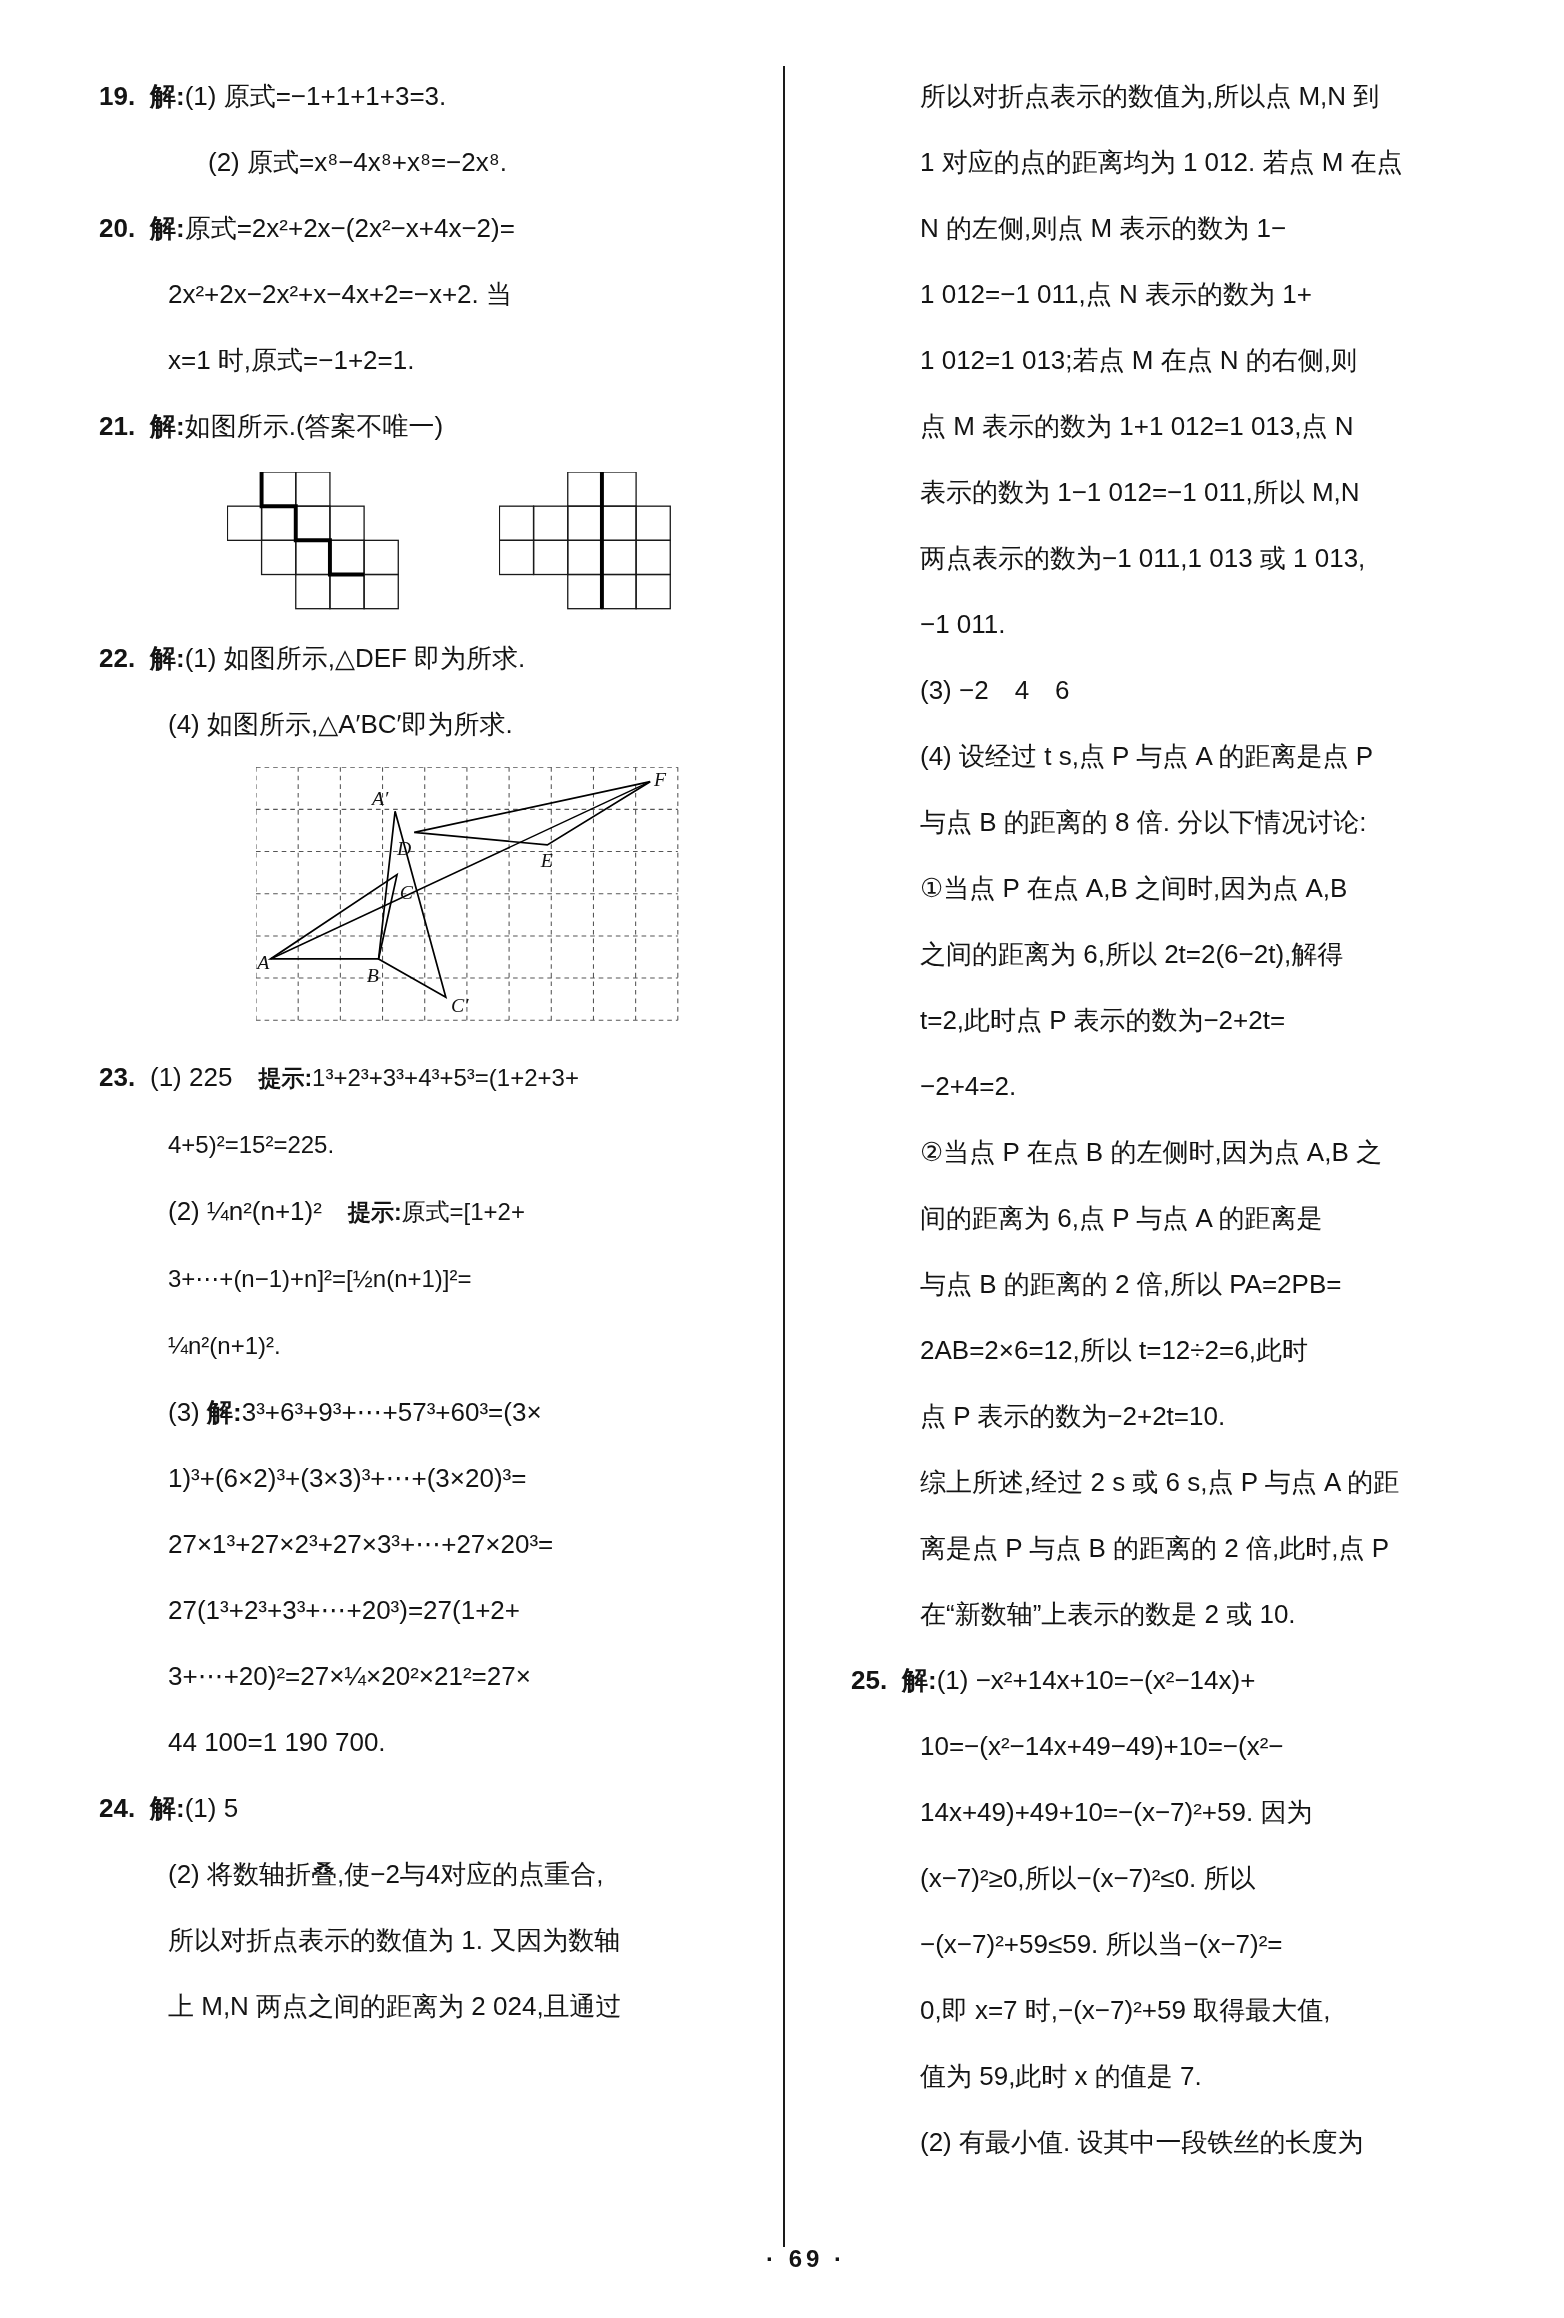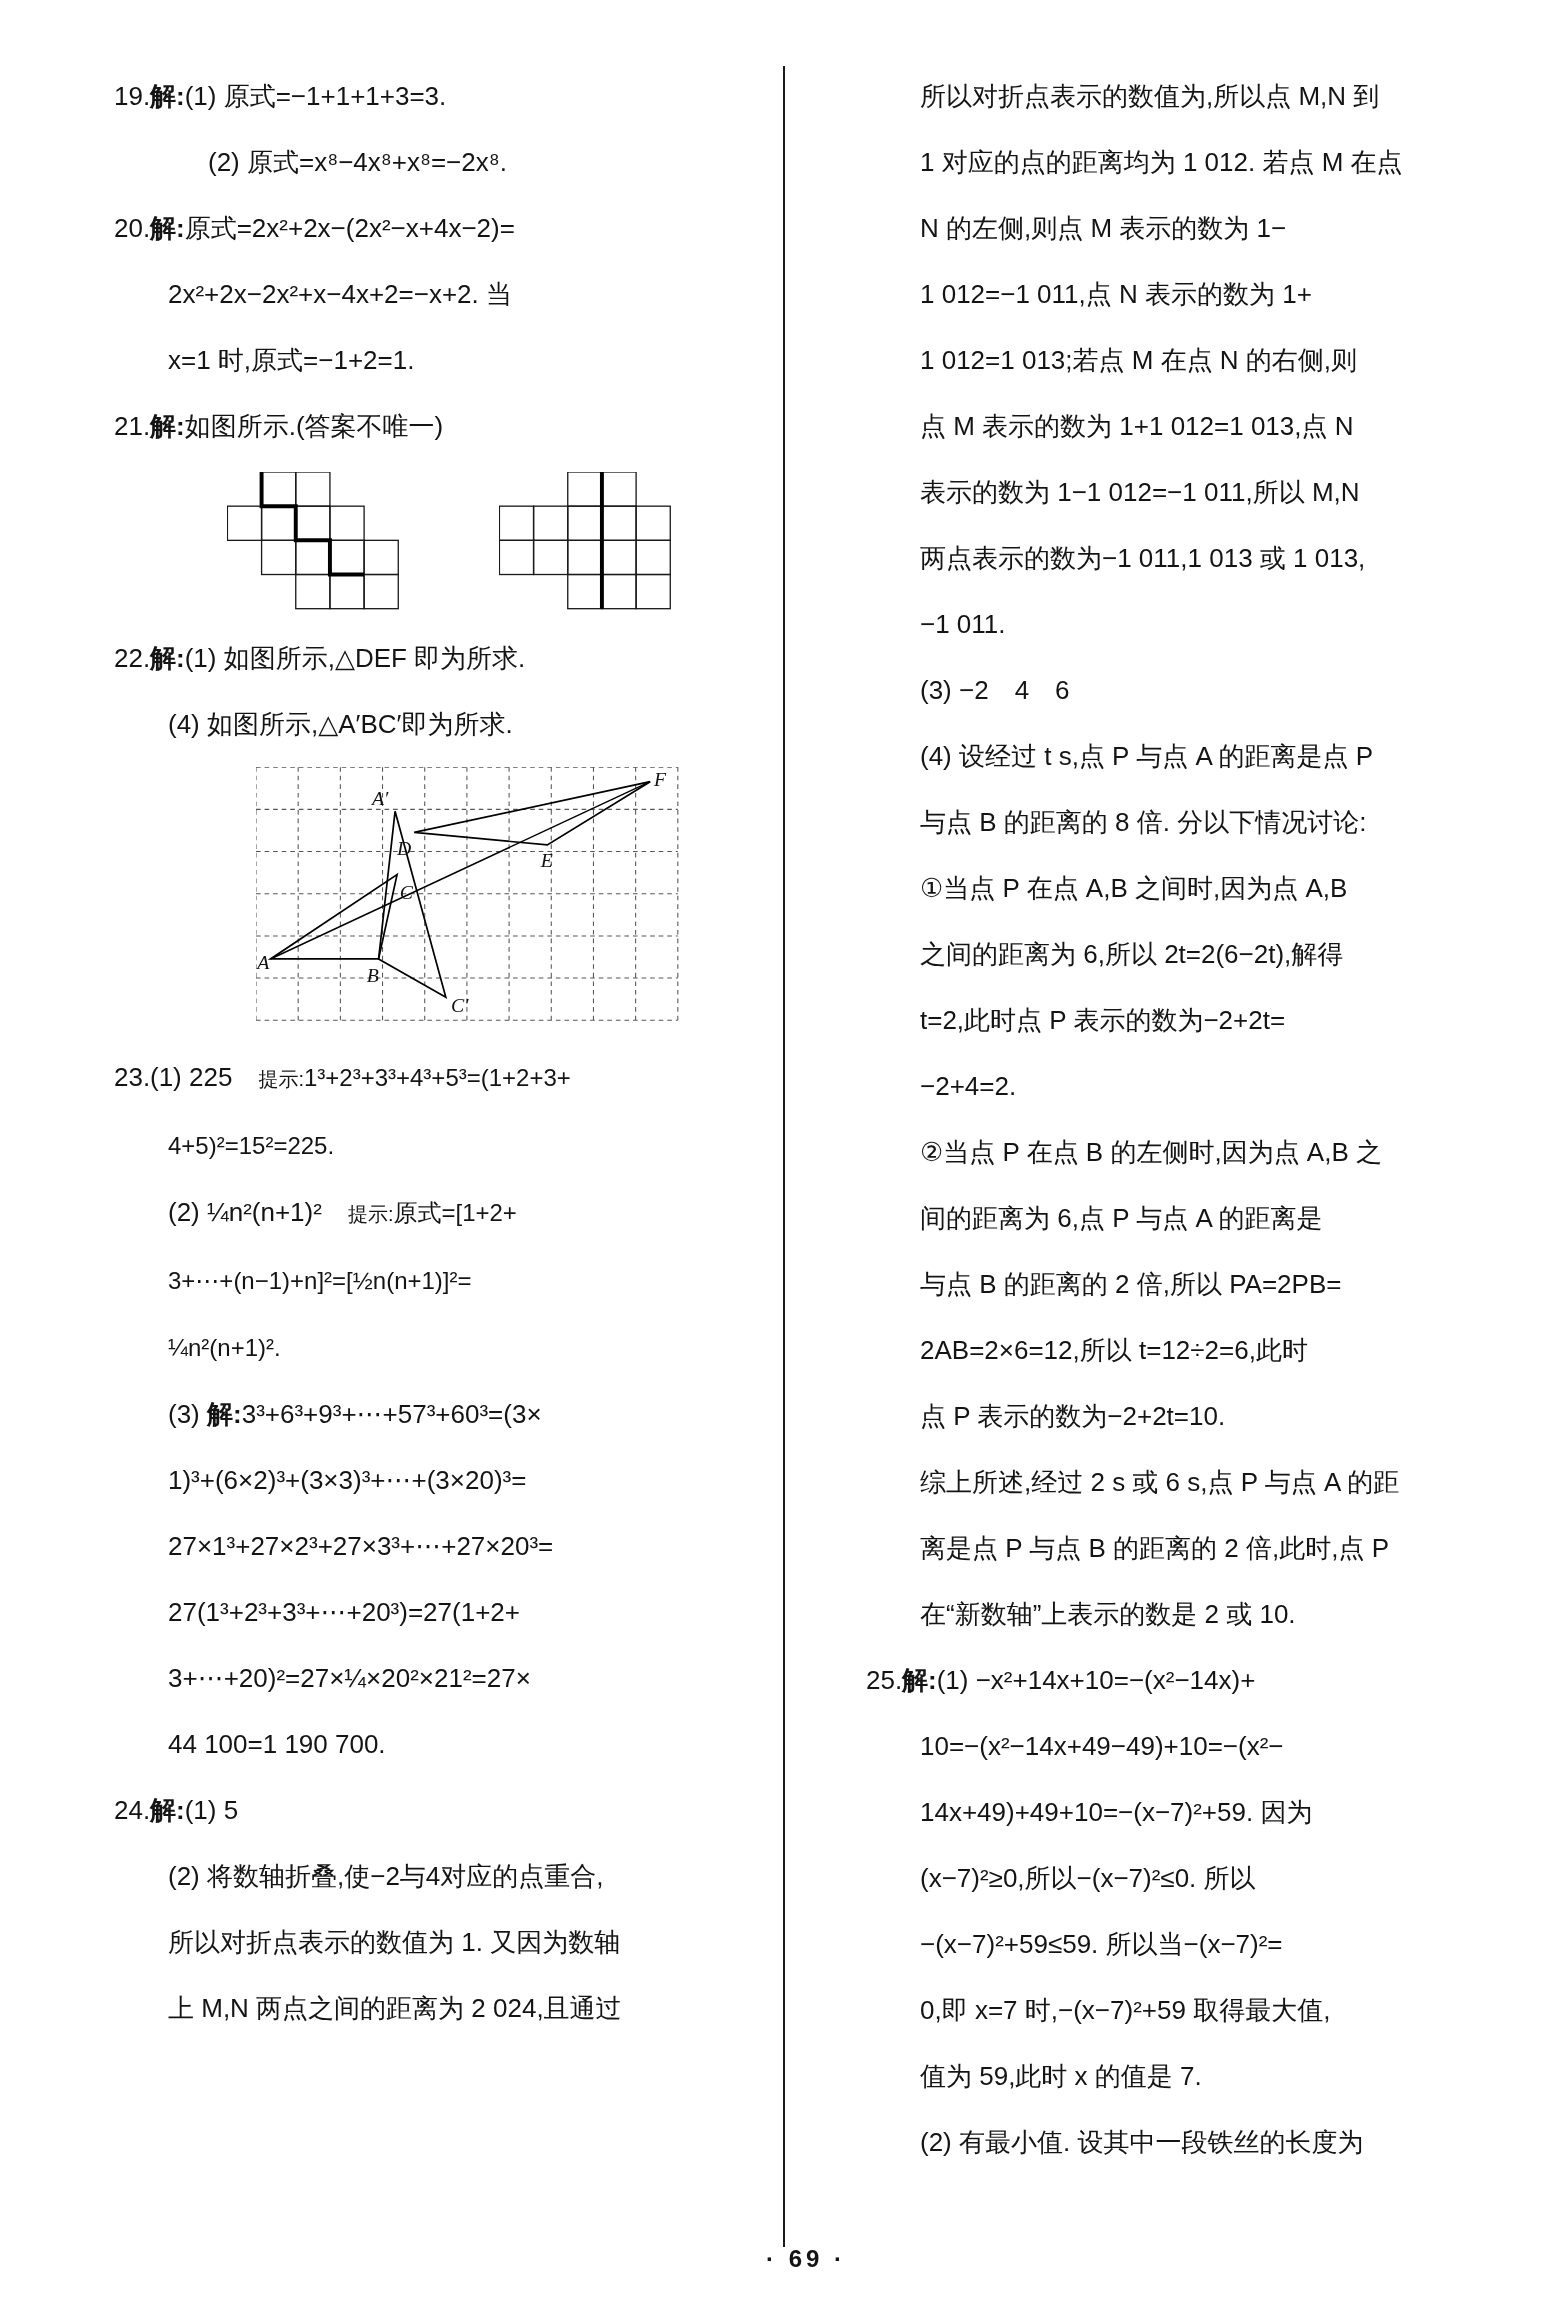--- a/index.html
+++ b/index.html
@@ -21,27 +21,27 @@
   .line{
     position:relative;
     font-size:26px;
     line-height:66px;
     white-space:nowrap;
   }
   .ind0{padding-left:51px;}
   .ind1{padding-left:69px;}
   .ind2{padding-left:109px;}
   .pnum{
-    position:absolute;left:15px;top:0;
-    font-weight:400;
+    position:absolute;left:0;top:0;
+    font-weight:700;
   }
   .seg-b{font-weight:700;}
   .seg-r{font-weight:400;}
   .seg-s{font-size:24px;}
-  .seg-bs{font-size:20px;font-weight:400;}
+  .seg-bs{font-size:23px;font-weight:700;}
   .figure{display:flex;align-items:flex-start;}
   .fig-figure21{margin:13px 0 14.5px 128px;gap:99px;}
   .fig-figure22{margin:10.5px 0 13px 157px;}
   .figure svg{display:block;}
   .page-footer{
     position:absolute;left:0;top:2245px;width:100%;
     text-align:center;
     font-size:24px;font-weight:700;
     letter-spacing:4px;
     padding-left:24px;

